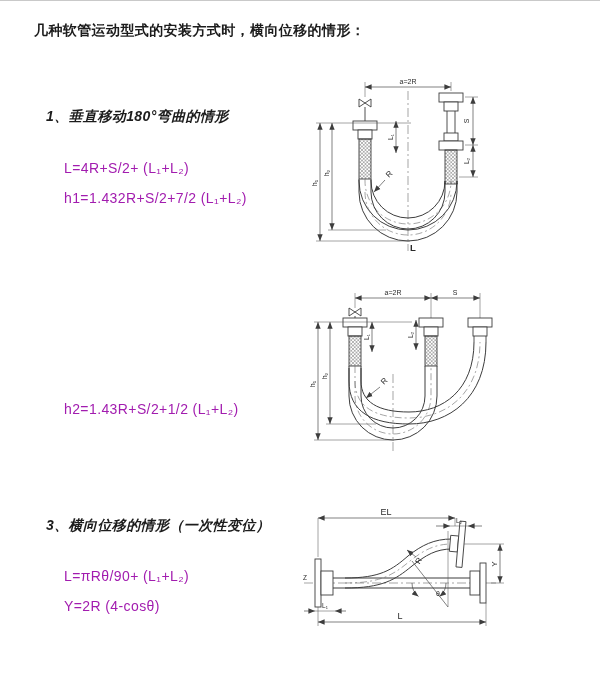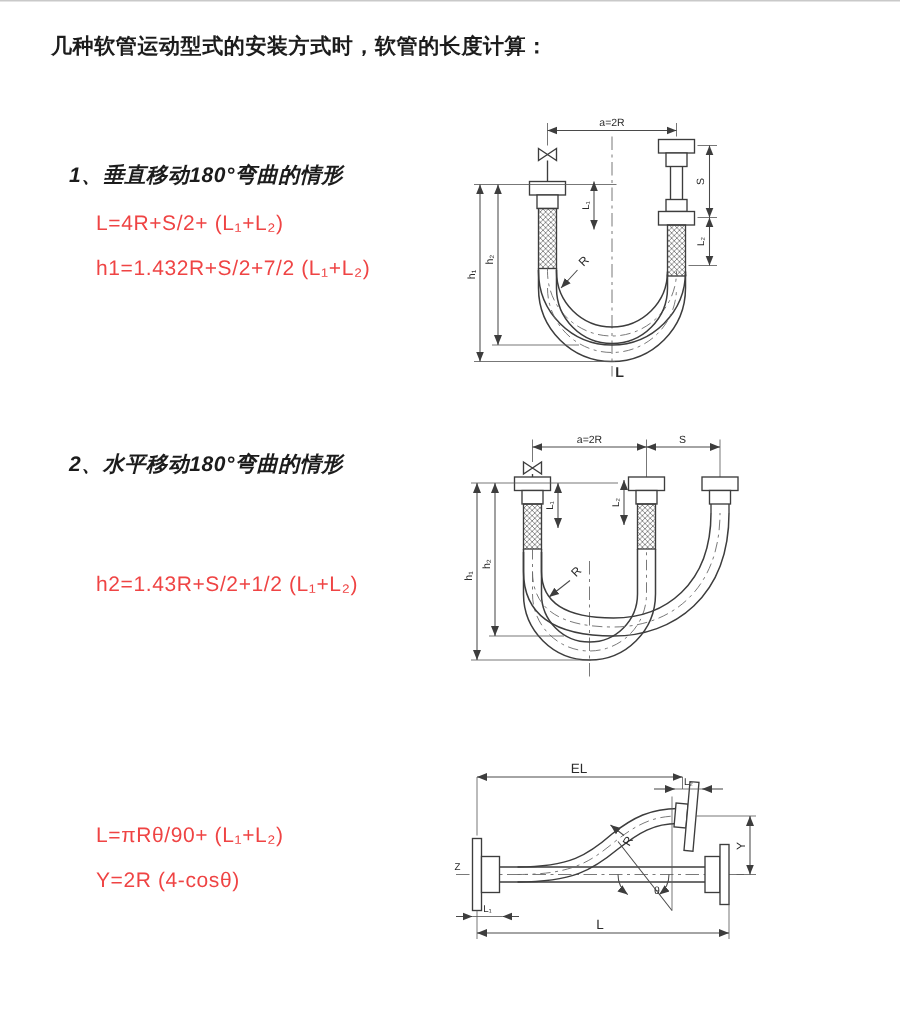--- a/index.html
+++ b/index.html
@@ -4,21 +4,21 @@
 <style>
   html,body{margin:0;padding:0;background:#ffffff;}
   .page{
     position:relative;width:600px;height:675px;background:#fff;overflow:hidden;
     border-top:1px solid #c9c9c9;border-bottom:1px solid #c9c9c9;
     font-family:"Liberation Sans","DejaVu Sans",sans-serif;color:#1c1c1c;
   }
   .t{position:absolute;white-space:nowrap;letter-spacing:0.4px;}
   .title{font-size:14px;font-weight:bold;}
   .heading{font-size:14px;font-weight:bold;font-style:italic;}
-  .formula{font-size:14px;font-weight:normal;color:#ef4444;}
+  .formula{font-size:14px;font-weight:normal;color:#a21caf;margin-top:20px;}
   svg.diag{position:absolute;overflow:visible;}
   svg .s  {stroke:#3d3d3d;stroke-width:1;fill:none;}
   svg .s2 {stroke:#3d3d3d;stroke-width:0.9;fill:none;}
   svg .dim{stroke:#4a4a4a;stroke-width:0.7;fill:none;}
   svg .ext{stroke:#5a5a5a;stroke-width:0.55;fill:none;}
   svg .cl {stroke:#6a6a6a;stroke-width:0.6;fill:none;stroke-dasharray:9 3 2 3;}
   svg .clh{stroke:#6a6a6a;stroke-width:0.6;fill:none;stroke-dasharray:7 3 2 3;}
   svg .fl {fill:#ffffff;stroke:#3d3d3d;stroke-width:0.9;}
   svg .braid{fill:url(#hatch);stroke:#3d3d3d;stroke-width:0.9;}
   svg text{fill:#2a2a2a;font-family:"Liberation Sans","DejaVu Sans",sans-serif;}
@@ -34,21 +34,21 @@
     <defs>
       <marker id="ar" viewBox="0 0 10 10" refX="9.5" refY="5" markerWidth="7" markerHeight="7" markerUnits="userSpaceOnUse" orient="auto-start-reverse">
         <path d="M0,1.2 L9.5,5 L0,8.8 Z" fill="#3d3d3d"></path>
       </marker>
       <pattern id="hatch" width="3.5" height="3.5" patternUnits="userSpaceOnUse">
         <path d="M0,3.5 L3.5,0 M0,0 L3.5,3.5" stroke="#6b6b6b" stroke-width="0.5"></path>
       </pattern>
     </defs>
   </svg>
 
-  <div class="t title" style="left:34px;top:21px">几种软管运动型式的安装方式时，软管的长度计算：</div>
+  <div class="t title" style="left:34px;top:21px">几种软管运动型式的安装方式时，横向位移的情形：</div>
 
   <div class="t heading" style="left:46px;top:107px">1、垂直移动180°弯曲的情形</div>
   <div class="t formula" style="left:64px;top:139px">L=4R+S/2+ (L₁+L₂)</div>
   <div class="t formula" style="left:64px;top:169px">h1=1.432R+S/2+7/2 (L₁+L₂)</div>
 
   <svg class="diag" style="left:306px;top:72px" width="235" height="182" viewBox="0 0 235 182">
     <line class="cl" x1="102" y1="18" x2="102" y2="178"></line>
 
     <g>
       <line class="ext" x1="59" y1="9" x2="59" y2="24"></line>
@@ -117,21 +117,20 @@
       <text class="t65" x="86.5" y="64" text-anchor="middle" transform="rotate(-90 86.5 64)">L₁</text>
     </g>
 
     <g>
       <line class="dim" x1="79" y1="107" x2="68" y2="119" marker-end="url(#ar)"></line>
       <text class="t8" x="85" y="103" text-anchor="middle" transform="rotate(-45 85 103)">R</text>
     </g>
     <text class="t9b" x="107" y="178" text-anchor="middle">L</text>
   </svg>
 
-  <div class="t heading" style="left:46px;top:300px">2、水平移动180°弯曲的情形</div>
   <div class="t formula" style="left:64px;top:380px">h2=1.43R+S/2+1/2 (L₁+L₂)</div>
 
   <svg class="diag" style="left:304px;top:285px" width="240" height="172" viewBox="0 0 240 172">
     <line class="cl" x1="89" y1="88" x2="89" y2="166"></line>
 
     <g>
       <line class="ext" x1="51" y1="7" x2="51" y2="22"></line>
       <line class="ext" x1="127" y1="7" x2="127" y2="32"></line>
       <line class="ext" x1="176" y1="7" x2="176" y2="32"></line>
       <line class="dim" x1="51" y1="12" x2="127" y2="12" marker-start="url(#ar)" marker-end="url(#ar)"></line>
@@ -196,20 +195,21 @@
       <line class="dim" x1="112" y1="34" x2="112" y2="64" marker-start="url(#ar)" marker-end="url(#ar)"></line>
       <text class="t65" x="108.5" y="49" text-anchor="middle" transform="rotate(-90 108.5 49)">L₂</text>
     </g>
 
     <g>
       <line class="dim" x1="76" y1="101" x2="62" y2="112" marker-end="url(#ar)"></line>
       <text class="t8" x="82" y="97" text-anchor="middle" transform="rotate(-45 82 97)">R</text>
     </g>
   </svg>
 
+  <div class="t heading" style="left:46px;top:516px">3、横向位移的情形（一次性变位）</div>
   <div class="t formula" style="left:64px;top:547px">L=πRθ/90+ (L₁+L₂)</div>
   <div class="t formula" style="left:64px;top:577px">Y=2R (4-cosθ)</div>
 
   <svg class="diag" style="left:300px;top:503px" width="295" height="138" viewBox="0 0 295 138">
     <line class="cl" x1="4" y1="79" x2="196" y2="79"></line>
     <text class="t65" x="3" y="76">Z</text>
 
     <g>
       <rect class="fl" x="15" y="55" width="6" height="48"></rect>
       <rect class="fl" x="21" y="67" width="12" height="24"></rect>

